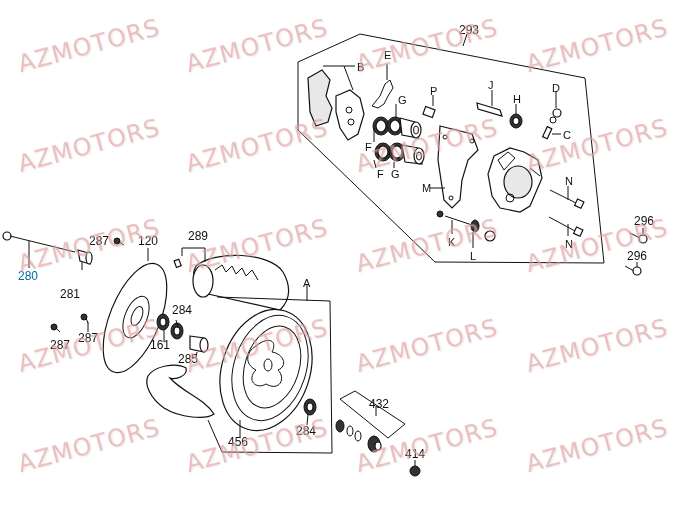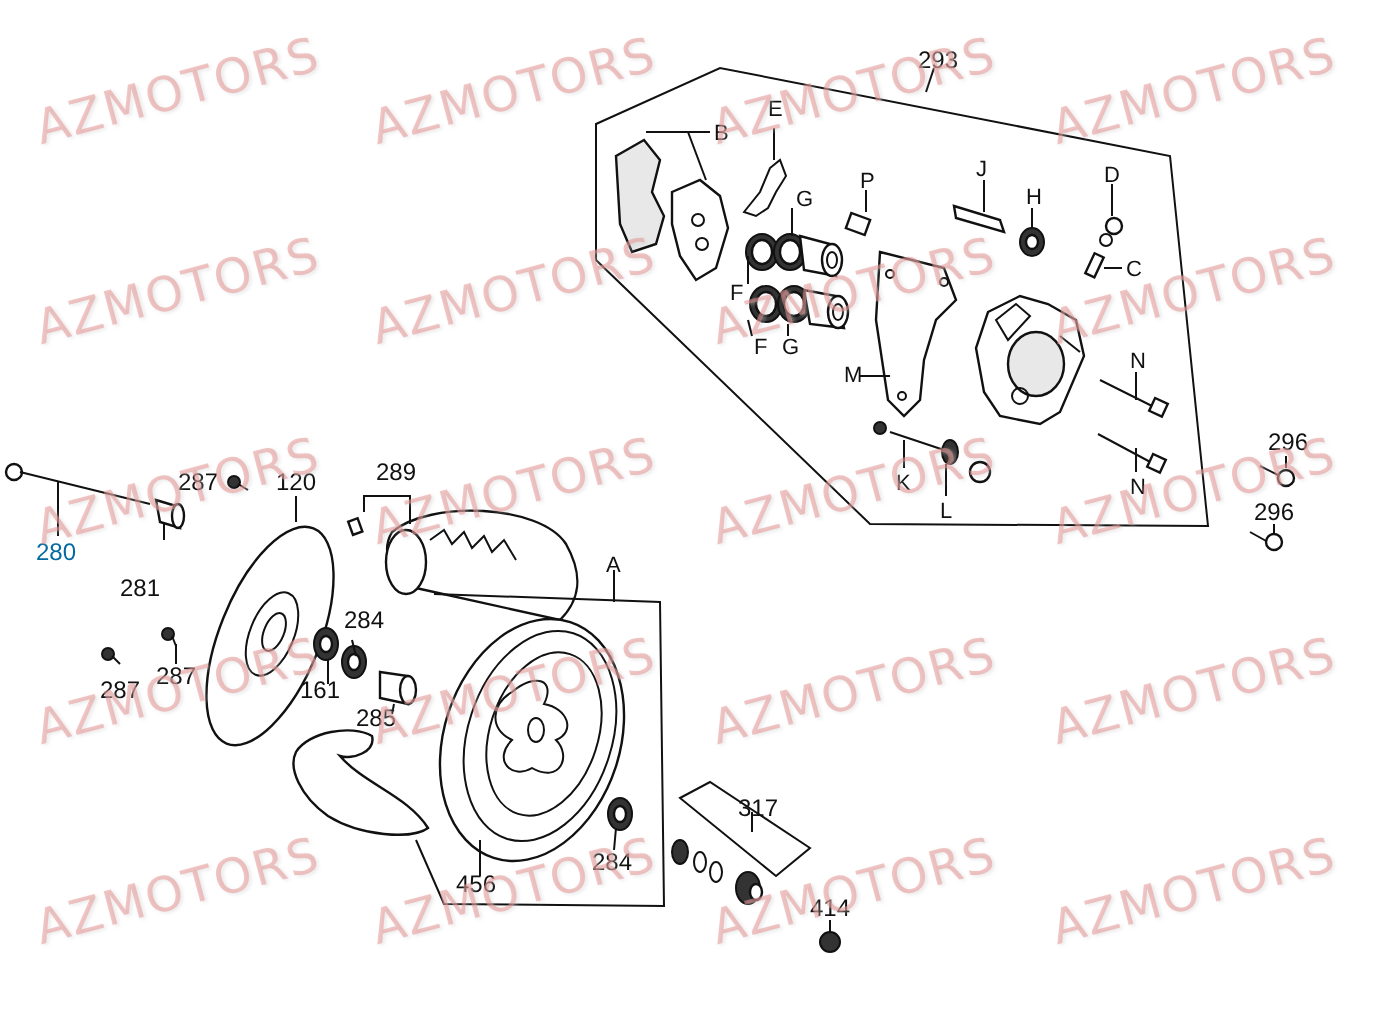--- a/index.html
+++ b/index.html
@@ -241,21 +241,21 @@
   <span class="lbl" style="left:78px;top:332px">287</span>
   <span class="lbl" style="left:50px;top:339px">287</span>
   <span class="lbl" style="left:138px;top:235px">120</span>
   <span class="lbl" style="left:188px;top:230px">289</span>
   <span class="lbl let" style="left:303px;top:277px">A</span>
   <span class="lbl" style="left:172px;top:304px">284</span>
   <span class="lbl" style="left:150px;top:339px">161</span>
   <span class="lbl" style="left:178px;top:353px">285</span>
   <span class="lbl" style="left:228px;top:436px">456</span>
   <span class="lbl" style="left:296px;top:425px">284</span>
-  <span class="lbl" style="left:369px;top:398px">317</span>
+  <span class="lbl" style="left:369px;top:398px">432</span>
   <span class="lbl" style="left:405px;top:448px">414</span>
 </div>
 
 <div class="wm-layer">
   <span class="wm" style="left:22px;top:50px">AZMOTORS</span>
   <span class="wm" style="left:190px;top:50px">AZMOTORS</span>
   <span class="wm" style="left:360px;top:50px">AZMOTORS</span>
   <span class="wm" style="left:530px;top:50px">AZMOTORS</span>
   <span class="wm" style="left:22px;top:150px">AZMOTORS</span>
   <span class="wm" style="left:190px;top:150px">AZMOTORS</span>

